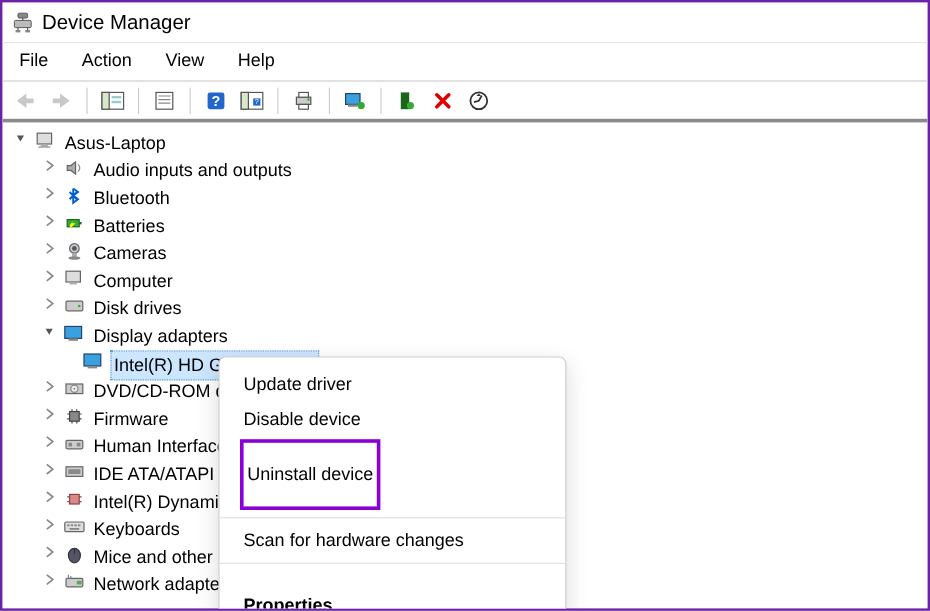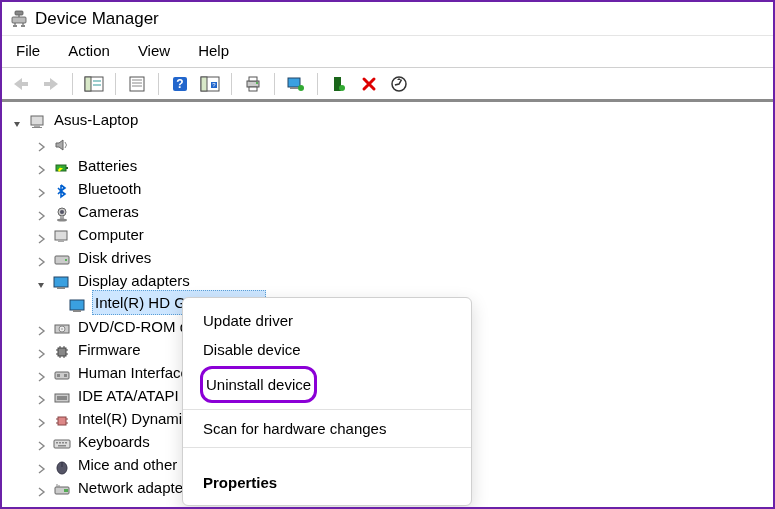--- a/index.html
+++ b/index.html
@@ -54,21 +54,21 @@
   .tbtn.disabled { opacity: 0.45; }
   .tbtn svg { display: block; }
   
   .tree {
     padding: 6px 4px 4px 8px;
     line-height: 1.55;
     font-size: 15px;
   }
   .node {
     display: flex;
-    align-items: flex-end;
+    align-items: flex-start;
     gap: 4px;
     height: 23px;
     white-space: nowrap;
   }
   .ind { display: inline-block; }
   .exp {
     width: 14px; height: 14px;
     display: inline-flex; align-items: center; justify-content: center;
     color: #666;
     font-size: 10px;
@@ -90,23 +90,23 @@
     font-size: 15px;
   }
   .ctxitem {
     padding: 6px 20px;
     cursor: default;
   }
   .ctxsep { height: 1px; background: #e1e1e1; margin: 4px 0; }
   .ctxitem.bold { font-weight: 700; margin-top: 20px; }
   .hl {
     border: 3px solid #8b00d6;
-    border-radius: 12px;
+    border-radius: 0;
     display: inline-block;
-    padding: 7px 3px;
+    padding: 18px 3px;
     margin-left: 17px;
   }
 </style>
 </head>
 <body>
 
 <div class="titlebar">
   <span class="title-icon">
     <svg width="18" height="18" viewBox="0 0 18 18">
       <rect x="5" y="1" width="8" height="4" rx="1" fill="#888" stroke="#555" stroke-width="0.8"></rect>
@@ -234,52 +234,53 @@
         <svg width="10" height="10" viewBox="0 0 10 10">
           <path d="M3 1 L8 5 L3 9" fill="none" stroke="#888" stroke-width="1.4"></path>
         </svg>
       </span>
     <span class="nicon">
         <svg width="16" height="16" viewBox="0 0 16 16">
           <path d="M2 6 L5 6 L9 3 L9 13 L5 10 L2 10 Z" fill="#aaa" stroke="#666"></path>
           <path d="M11 5 Q14 8 11 11" fill="none" stroke="#888"></path>
         </svg>
       </span>
+    <span class="nlabel">Audio inputs and outputs</span>
+  </div>
+
+  <div class="node">
+    <span class="ind" style="width:20px"></span>
+    <span class="exp">
+        <svg width="10" height="10" viewBox="0 0 10 10">
+          <path d="M3 1 L8 5 L3 9" fill="none" stroke="#888" stroke-width="1.4"></path>
+        </svg>
+      </span>
+    <span class="nicon">
+        <svg width="16" height="16" viewBox="0 0 16 16">
+          <path d="M7 2 L11 5 L7 8 L7 2 M7 8 L11 11 L7 14 L7 8 M4 5 L10 11 M4 11 L10 5" fill="none" stroke="#0060d0" stroke-width="1.6"></path>
+        </svg>
+      </span>
+    <span class="nlabel">Bluetooth</span>
   </div>
 
   <div class="node">
     <span class="ind" style="width:20px"></span>
     <span class="exp">
         <svg width="10" height="10" viewBox="0 0 10 10">
           <path d="M3 1 L8 5 L3 9" fill="none" stroke="#888" stroke-width="1.4"></path>
         </svg>
       </span>
     <span class="nicon">
         <svg width="16" height="16" viewBox="0 0 16 16">
           <rect x="2" y="5" width="10" height="6" fill="#3a3" stroke="#262"></rect>
           <rect x="12" y="7" width="2" height="2" fill="#262"></rect>
           <path d="M4 10 L7 6 L6 8 L9 8 L5 12" fill="#ff0"></path>
         </svg>
       </span>
     <span class="nlabel">Batteries</span>
-  </div>
-
-  <div class="node">
-    <span class="ind" style="width:20px"></span>
-    <span class="exp">
-        <svg width="10" height="10" viewBox="0 0 10 10">
-          <path d="M3 1 L8 5 L3 9" fill="none" stroke="#888" stroke-width="1.4"></path>
-        </svg>
-      </span>
-    <span class="nicon">
-        <svg width="16" height="16" viewBox="0 0 16 16">
-          <path d="M7 2 L11 5 L7 8 L7 2 M7 8 L11 11 L7 14 L7 8 M4 5 L10 11 M4 11 L10 5" fill="none" stroke="#0060d0" stroke-width="1.6"></path>
-        </svg>
-      </span>
-    <span class="nlabel">Bluetooth</span>
   </div>
 
   <div class="node">
     <span class="ind" style="width:20px"></span>
     <span class="exp">
         <svg width="10" height="10" viewBox="0 0 10 10">
           <path d="M3 1 L8 5 L3 9" fill="none" stroke="#888" stroke-width="1.4"></path>
         </svg>
       </span>
     <span class="nicon">

